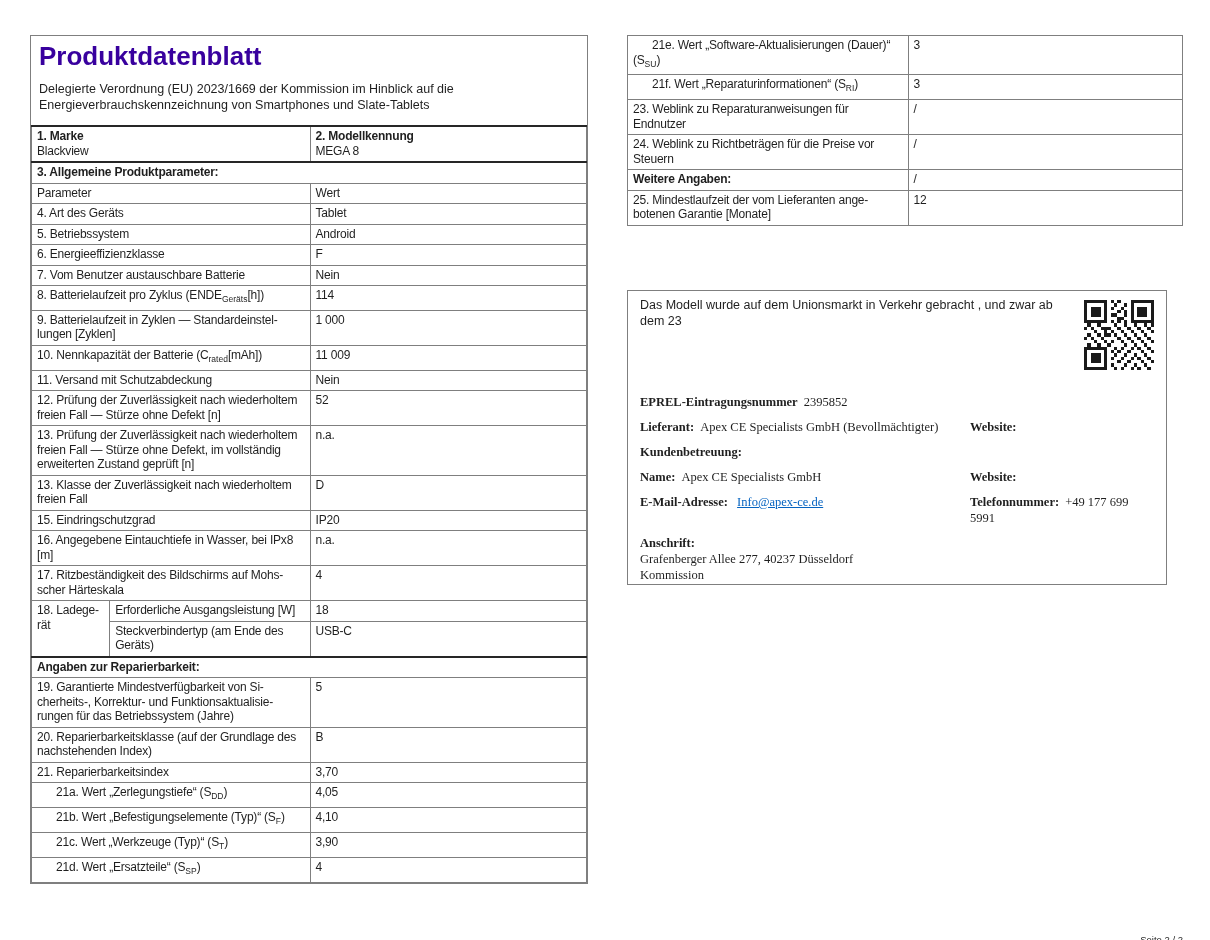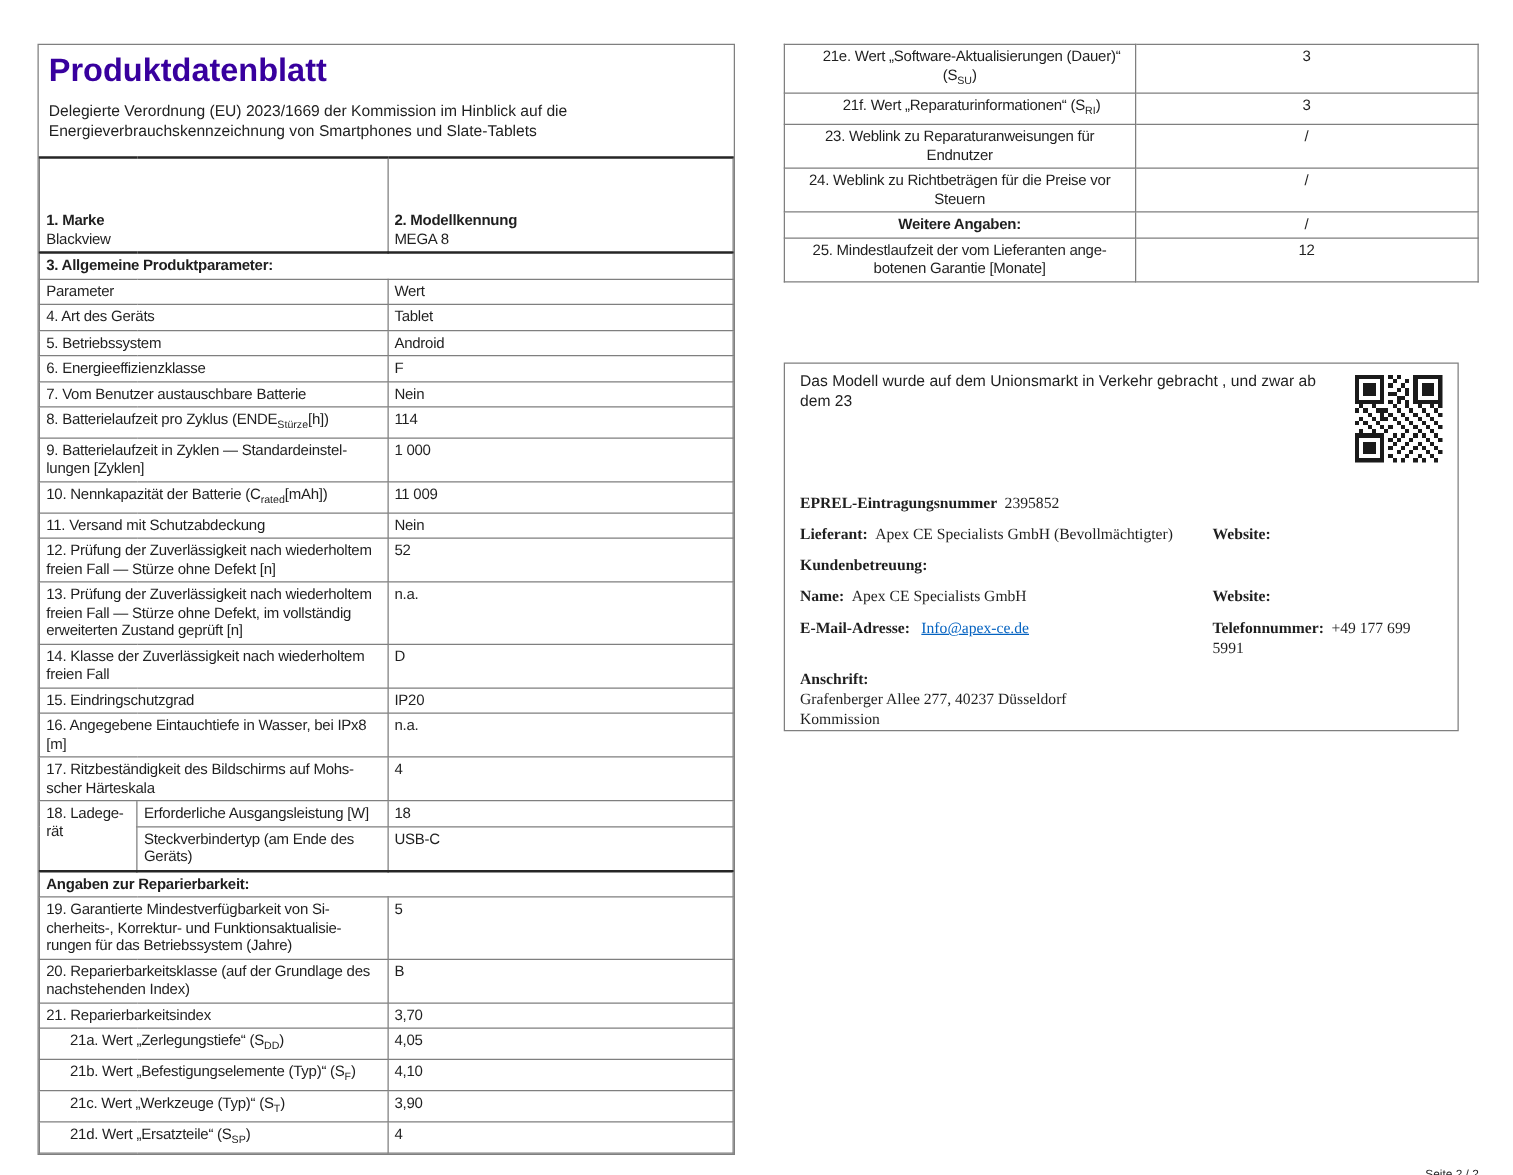--- a/index.html
+++ b/index.html
@@ -7,25 +7,25 @@
   .page{position:relative;width:1210px;height:940px;background:#fff;overflow:hidden;}
 
   .left-panel{position:absolute;left:30px;top:35px;width:556px;border:1px solid #7f7f7f;background:#fff;}
   .panel-header{padding:3px 8px 6px 8px;}
   .doc-title{margin:2px 0 10px 0;font-size:26px;line-height:30px;font-weight:bold;color:#38009e;}
   .doc-subtitle{margin:0 0 6px 0;font-size:12.5px;line-height:16px;max-width:446px;}
 
   table.tbl{width:100%;border-collapse:collapse;table-layout:fixed;font-size:12px;line-height:14.5px;letter-spacing:-0.2px;}
   .tbl td{border:1px solid #7f7f7f;padding:2px 5px 3px 5px;vertical-align:top;word-wrap:break-word;}
   .tbl tr.t2 td{border-top:2px solid #262626;}
-  .b{font-weight:bold;margin-top:40px;}
+  .b{font-weight:bold;}
   .hang{display:block;text-indent:19px;}
   sub{font-size:8.5px;letter-spacing:0;}
 
-  .right-table-wrap{position:absolute;left:627px;top:35px;width:556px;text-align:center;}
+  .right-table-wrap{position:absolute;left:627px;top:35px;width:556px;}
 
   .info-box{position:absolute;left:627px;top:290px;width:540px;height:295px;border:1px solid #7f7f7f;box-sizing:border-box;padding:6px 12px 8px 12px;font-size:12.5px;line-height:16px;}
   .intro-row{position:relative;min-height:88px;}
   .intro-text{margin:0;padding-right:74px;}
   .qr{position:absolute;top:3px;right:0px;width:70px;height:70px;}
   .grid-row{display:grid;grid-template-columns:330px 1fr;align-items:start;margin-top:9px;font-family:Liberation Serif, serif;}
   .lbl{font-weight:bold;}
   .val{margin-left:6px;}
   .link{color:#0563c1;text-decoration:underline;cursor:pointer;word-break:break-all;}
   .addr-line{margin:0;}
@@ -80,21 +80,21 @@
           </tr>
       <tr>
             <td colspan="2">6. Energieeffizienzklasse</td>
             <td>F</td>
           </tr>
       <tr>
             <td colspan="2">7. Vom Benutzer austauschbare Batterie</td>
             <td>Nein</td>
           </tr>
       <tr>
-        <td colspan="2"><span>8. Batterielaufzeit pro Zyklus (ENDE</span><sub>Stürze</sub><span>[h])</span></td>
+        <td colspan="2"><span>8. Batterielaufzeit pro Zyklus (ENDE</span><sub>Geräts</sub><span>[h])</span></td>
         <td>114</td>
       </tr>
       <tr>
             <td colspan="2">9. Batterielaufzeit in Zyklen — Standardeinstel­lungen [Zyklen]</td>
             <td>1 000</td>
           </tr>
       <tr>
         <td colspan="2"><span>10. Nennkapazität der Batterie (C</span><sub>rated</sub><span>[mAh])</span></td>
         <td>11 009</td>
       </tr>
@@ -104,21 +104,21 @@
           </tr>
       <tr>
             <td colspan="2">12. Prüfung der Zuverlässigkeit nach wiederhol­tem freien Fall — Stürze ohne Defekt [n]</td>
             <td>52</td>
           </tr>
       <tr>
             <td colspan="2">13. Prüfung der Zuverlässigkeit nach wiederhol­tem freien Fall — Stürze ohne Defekt, im voll­ständig erweiterten Zustand geprüft [n]</td>
             <td>n.a.</td>
           </tr>
       <tr>
-            <td colspan="2">14. Klasse der Zuverlässigkeit nach wiederhol­tem freien Fall</td>
+            <td colspan="2">13. Klasse der Zuverlässigkeit nach wiederhol­tem freien Fall</td>
             <td>D</td>
           </tr>
       <tr>
             <td colspan="2">15. Eindringschutzgrad</td>
             <td>IP20</td>
           </tr>
       <tr>
             <td colspan="2">16. Angegebene Eintauchtiefe in Wasser, bei IPx8 [m]</td>
             <td>n.a.</td>
           </tr>

